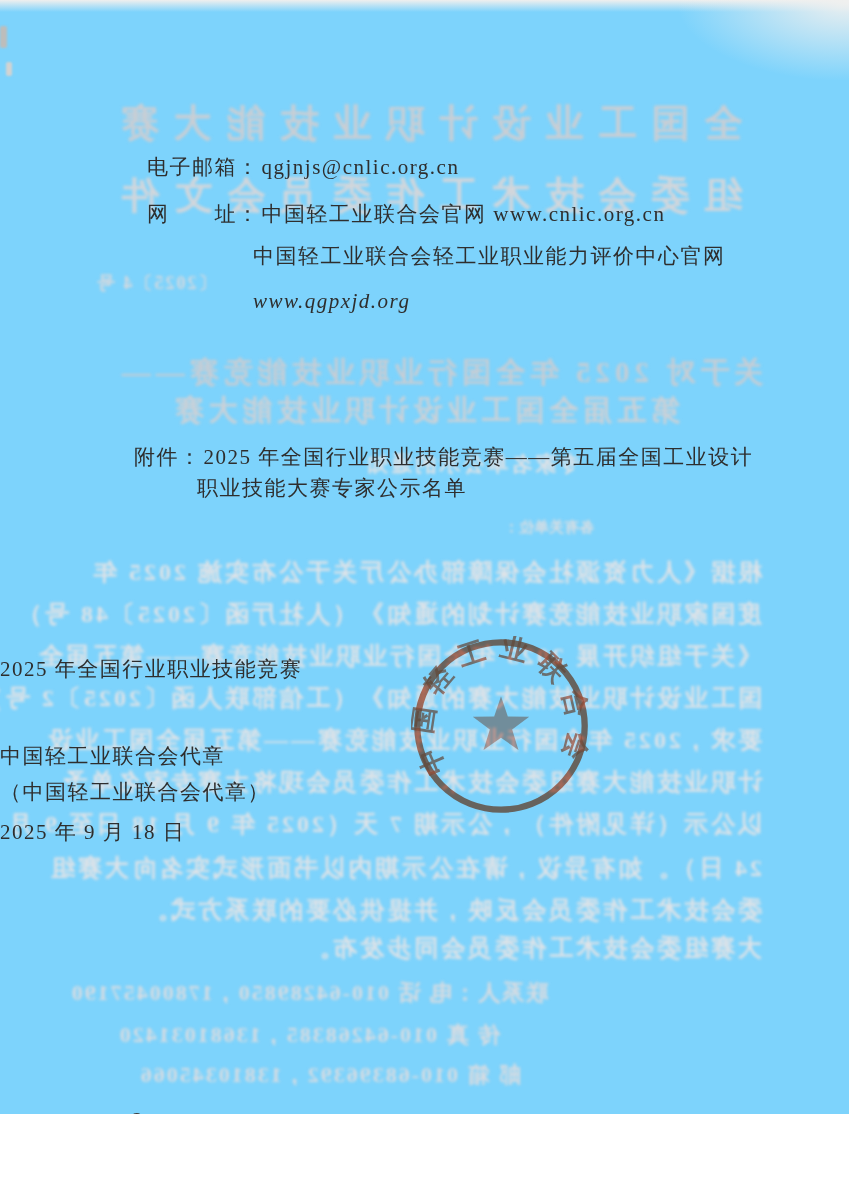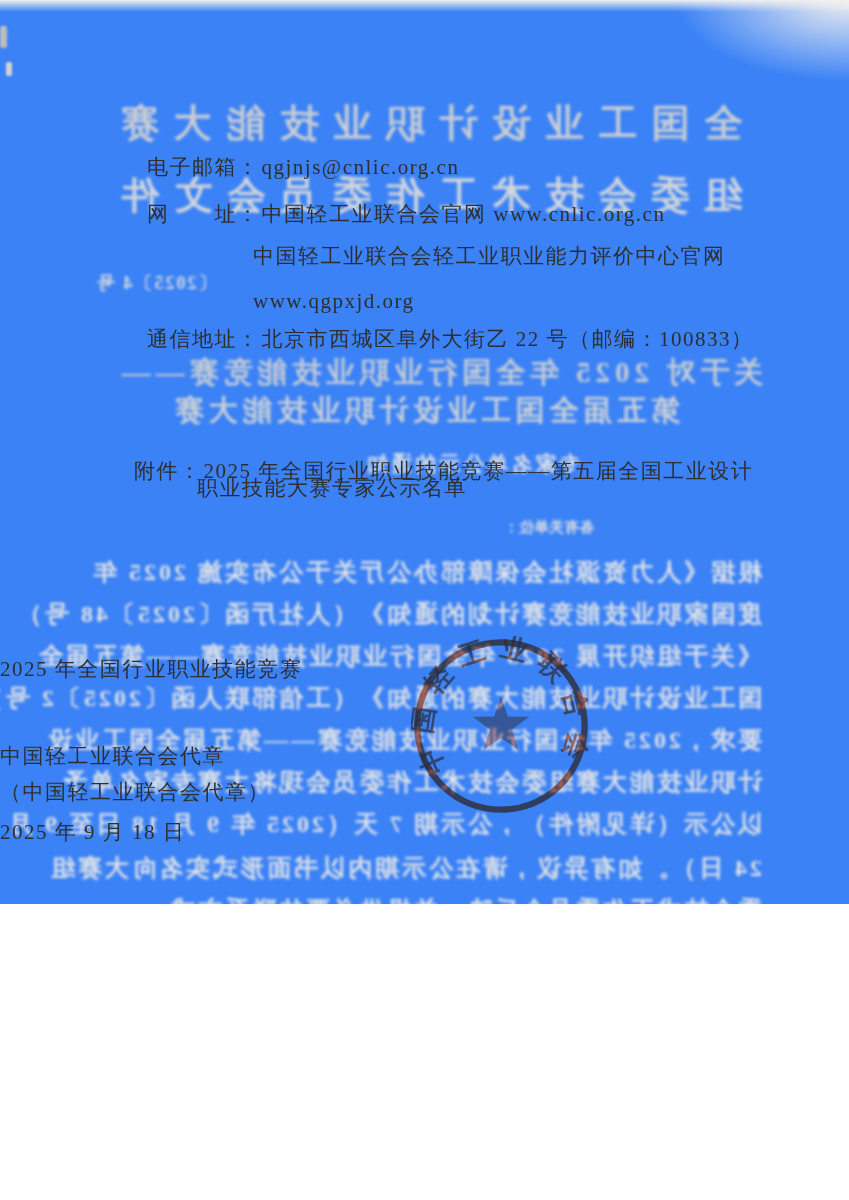--- a/index.html
+++ b/index.html
@@ -1,18 +1,18 @@
 <!DOCTYPE html>
 <html><head>
 <meta charset="utf-8">
 <style>
   html,body{margin:0;padding:0;background:#ffffff;}
   .page{
-    position:relative;width:849px;height:904px;overflow:hidden;
-    background:#3b82f6;
+    position:relative;width:849px;height:1114px;overflow:hidden;
+    background:#7dd3fc;
     font-family:"Liberation Serif","DejaVu Serif",serif;
     color:#2e2e2e;
   }
   .top-band{position:absolute;left:0;top:0;right:0;height:12px;
     background:linear-gradient(180deg,#efefee,rgba(239,239,238,0));}
   .corner-shade{position:absolute;right:0;top:0;width:170px;height:80px;
     background:radial-gradient(ellipse at top right,#f0f0ef,rgba(240,240,239,0) 72%);}
   .speck{position:absolute;filter:blur(1px);border-radius:2px;}
   .speck1{left:0;top:26px;width:7px;height:22px;background:#bdbdbb;}
   .speck2{left:6px;top:62px;width:6px;height:14px;background:#d3d3d1;}
@@ -36,23 +36,23 @@
   .g-p{font-size:22px;letter-spacing:2px;color:#d9dce1;font-weight:600;}
   .g-p1{top:978px;left:196px;width:352px;}
   .g-p2{top:1020px;left:200px;width:300px;}
   .g-p3{top:1060px;left:196px;width:325px;}
 
   
   .content-line{position:absolute;white-space:nowrap;font-size:21px;letter-spacing:1.5px;z-index:2;}
   .r-email{left:147px;top:153px;}
   .r-web{left:147px;top:200px;}
   .r-web2{left:253px;top:242px;}
-  .r-web3{left:253px;top:289px;}
+  .r-web3{left:253px;top:289px;font-style:italic;}
   .r-addr{left:147px;top:325px;}
-  .r-attach{left:134px;top:457px;}
+  .r-attach{left:134px;top:443px;}
   .r-attach2{left:197px;top:474px;text-align:right;}
   .label{display:inline-block;}
   .value{display:inline-block;margin-left:2px;}
 
   .sig-line{position:absolute;left:0;width:849px;text-align:left;
     white-space:nowrap;font-size:21px;letter-spacing:1.5px;z-index:2;}
   .sig1{top:655px;}.sig2{top:700px;}.sig3{top:742px;}.sig4{top:778px;}.sig5{top:818px;}
 
   .page-number{position:absolute;left:100px;top:1108px;font-size:21px;
     letter-spacing:3px;color:#3a3a3a;z-index:2;}
@@ -93,23 +93,20 @@
   <div class="ghost g-p g-p3">邮 箱 010-68396392，13810345066</div>
 
   <div class="content-line r-email">
     <span class="label">电子邮箱：</span><span class="value">qgjnjs@cnlic.org.cn</span>
   </div>
   <div class="content-line r-web">
     <span class="label">网　　址：</span><span class="value">中国轻工业联合会官网 www.cnlic.org.cn</span>
   </div>
   <div class="content-line r-web2">中国轻工业联合会轻工业职业能力评价中心官网</div>
   <div class="content-line r-web3">www.qgpxjd.org</div>
-  <div class="content-line r-addr">
-    <span class="label">通信地址：</span><span class="value">北京市西城区阜外大街乙 22 号（邮编：100833）</span>
-  </div>
 
   <div class="content-line r-attach">
     <span class="label">附件：</span><span class="value">2025 年全国行业职业技能竞赛——第五届全国工业设计</span>
   </div>
   <div class="content-line r-attach2">职业技能大赛专家公示名单</div>
 
   <div class="sig-line sig1">2025 年全国行业职业技能竞赛</div>
   <div class="sig-line sig3">中国轻工业联合会代章</div>
   <div class="sig-line sig4">（中国轻工业联合会代章）</div>
   <div class="sig-line sig5">2025 年 9 月 18 日</div>

